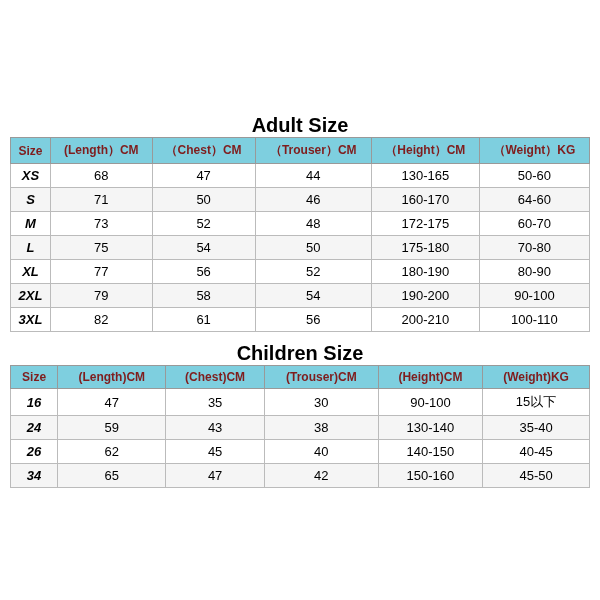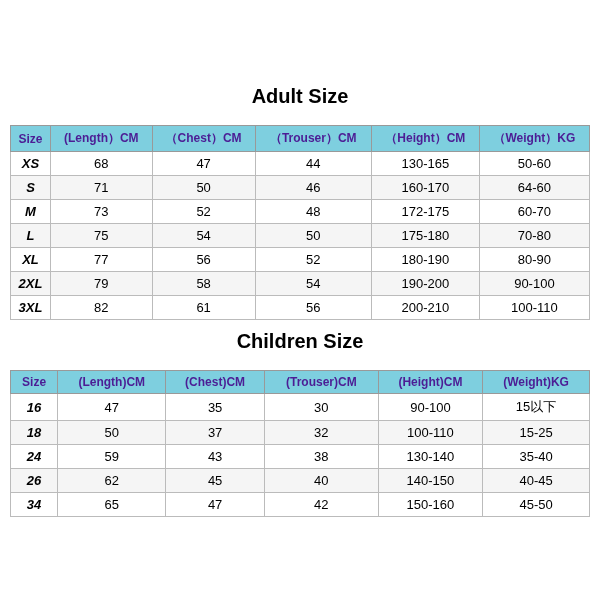--- a/index.html
+++ b/index.html
@@ -13,38 +13,38 @@
       align-items: center;
       justify-content: center;
     }
     .container {
       width: 580px;
     }
     .section-title {
       text-align: center;
       font-size: 20px;
       font-weight: bold;
-      padding: 6px 0 17px 0;
+      padding: 6px 0 0 0;
       color: #000;
     }
     table {
       width: 100%;
       border-collapse: collapse;
       margin-bottom: 4px;
     }
     thead tr {
       background-color: #7ecfdf;
     }
     thead th {
       border: 1px solid #999;
       padding: 4px 4px;
       text-align: center;
       font-weight: bold;
       font-size: 12px;
-      color: #4c1d95;
+      color: #7f1d1d;
     }
     tbody tr {
       background-color: #fff;
     }
     tbody tr:nth-child(even) {
       background-color: #f5f5f5;
     }
     tbody td {
       border: 1px solid #bbb;
       padding: 4px 3px;
@@ -148,28 +148,20 @@
     <tbody id="children-body">
     <tr>
           <td>16</td>
           <td>47</td>
           <td>35</td>
           <td>30</td>
           <td>90-100</td>
           <td>15以下</td>
         </tr>
         <tr>
-          <td>18</td>
-          <td>50</td>
-          <td>37</td>
-          <td>32</td>
-          <td>100-110</td>
-          <td>15-25</td>
-        </tr>
-        <tr>
           <td>24</td>
           <td>59</td>
           <td>43</td>
           <td>38</td>
           <td>130-140</td>
           <td>35-40</td>
         </tr>
         <tr>
           <td>26</td>
           <td>62</td>

